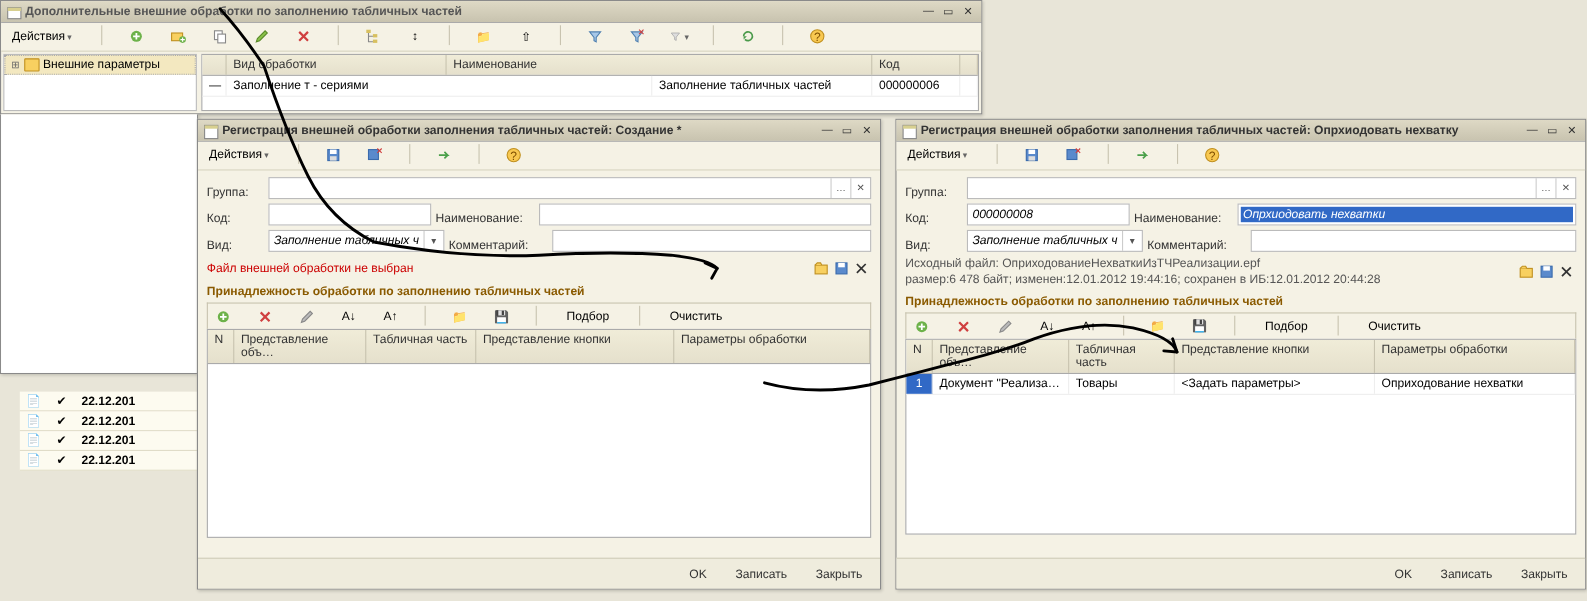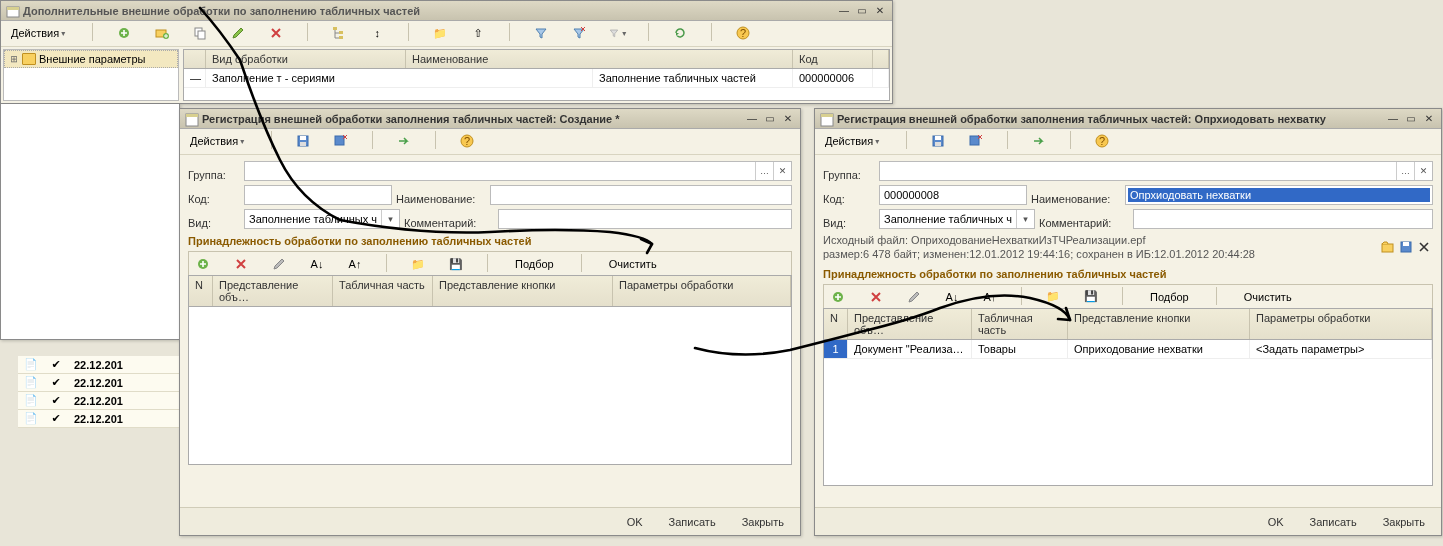--- a/index.html
+++ b/index.html
@@ -15,21 +15,21 @@
   .toolbar .tb-btn { width: 20px; height: 20px; border: 1px solid transparent; display: inline-flex; align-items: center; justify-content: center; cursor: pointer; }
   .toolbar .tb-text { padding: 0 6px; cursor: pointer; display: flex; align-items: center; height: 20px; }
   .toolbar .sep { width: 1px; height: 18px; background: #c8c3af; margin: 0 3px; }
   .dd::after { content: "▾"; font-size: 8px; margin-left: 2px; color: #666; }
   
   .form-area { padding: 6px 8px; }
   .form-row { display: flex; align-items: flex-end; margin-bottom: 4px; gap: 4px; }
   .form-label { width: 52px; color: #333; }
   .form-label-long { width: 90px; color: #333; }
   .input-field { flex: 1; height: 20px; border: 1px solid #bbb; background: #fff; display: flex; align-items: center; }
-  .input-field .val { padding: 0 4px; flex: 1; overflow: hidden; white-space: nowrap; }
+  .input-field .val { padding: 0 4px; flex: 1; overflow: hidden; white-space: nowrap; font-style: italic; }
   .input-field .val.sel { background: #3169c6; color: #fff; padding: 1px 2px; margin: 1px 2px; }
   .input-field .mini-btn { width: 18px; height: 18px; border-left: 1px solid #ccc; display: inline-flex; align-items: center; justify-content: center; cursor: pointer; font-size: 9px; color: #555; }
   
   .tree-panel { border: 1px solid #bbb; background: #fff; }
   .tree-node { padding: 2px 4px; display: flex; align-items: center; gap: 3px; }
   .tree-node.sel { background: #f3e8c0; border: 1px dotted #aaa; }
   .folder-icon { width: 14px; height: 12px; background: #f8d060; border: 1px solid #c09020; border-radius: 1px; }
   .expander { width: 10px; text-align: center; cursor: pointer; color: #666; font-size: 9px; }
   
   .grid { border: 1px solid #aaa; background: #fff; }
@@ -280,20 +280,40 @@
       <div class="input-field" style="flex:0 0 148px;">
         <span class="val">Заполнение табличных ч</span>
         <span class="mini-btn">▾</span>
       </div>
       <span class="form-label-long">Комментарий:</span>
       <div class="input-field">
           <span class="val"></span>
         </div>
     </div>
 
+    <div style="display:flex; align-items:center; margin:6px 0 2px;">
+      <span class="warn-text" style="flex:1;">Файл внешней обработки не выбран</span>
+      <span class="file-btn">
+          <svg class="svg-icon" viewBox="0 0 16 16">
+            <rect x="2" y="5" width="11" height="8" fill="#f8d060" stroke="#c09020"></rect>
+            <path d="M2 5l2-2h3l1 2" fill="#f8d060" stroke="#c09020"></path>
+          </svg>
+        </span>
+      <span class="file-btn">
+          <svg class="svg-icon" viewBox="0 0 16 16">
+            <rect x="3" y="3" width="10" height="10" fill="#5a8acc" stroke="#3a6aac"></rect>
+            <rect x="5" y="3" width="6" height="4" fill="#fff"></rect>
+          </svg>
+        </span>
+      <span class="file-btn">
+          <svg class="svg-icon" viewBox="0 0 16 16">
+            <path d="M4 4l8 8M12 4l-8 8" stroke="#333" stroke-width="1.6"></path>
+          </svg>
+        </span>
+    </div>
 
     <div class="heading-brown">Принадлежность обработки по заполнению табличных частей</div>
 
     <div class="toolbar" style="border:1px solid #c8c3af; border-bottom:none; height:24px;">
       <span class="tb-btn">
           <svg class="svg-icon" viewBox="0 0 16 16">
             <circle cx="8" cy="8" r="5" fill="#6db24a"></circle>
             <path d="M8 5v6M5 8h6" stroke="#fff" stroke-width="1.6"></path>
           </svg>
         </span>
@@ -468,22 +488,22 @@
         <div class="col" style="width:24px;">N</div>
         <div class="col" style="width:124px;">Представление объ…</div>
         <div class="col" style="width:96px;">Табличная часть</div>
         <div class="col" style="width:182px;">Представление кнопки</div>
         <div class="col" style="flex:1;">Параметры обработки</div>
       </div>
       <div class="grid-row sel">
         <div class="col rn" style="width:24px; text-align:center;">1</div>
         <div class="col" style="width:124px;">Документ "Реализа…</div>
         <div class="col" style="width:96px;">Товары</div>
+        <div class="col" style="flex:1;">&lt;Задать параметры&gt;</div>
         <div class="col" style="width:182px;">Оприходование нехватки</div>
-        <div class="col" style="flex:1;">&lt;Задать параметры&gt;</div>
       </div>
     </div>
   </div>
 
   <div class="footer-bar">
     <span class="btn primary">OK</span>
     <span class="btn">Записать</span>
     <span class="btn">Закрыть</span>
   </div>
 </div>

